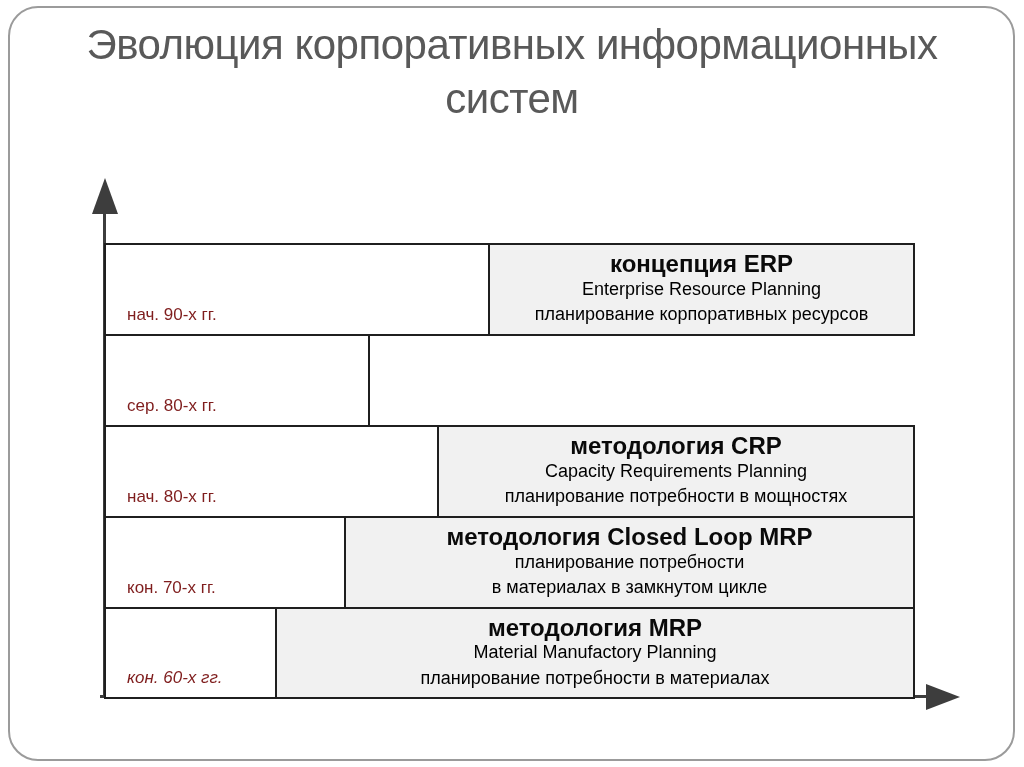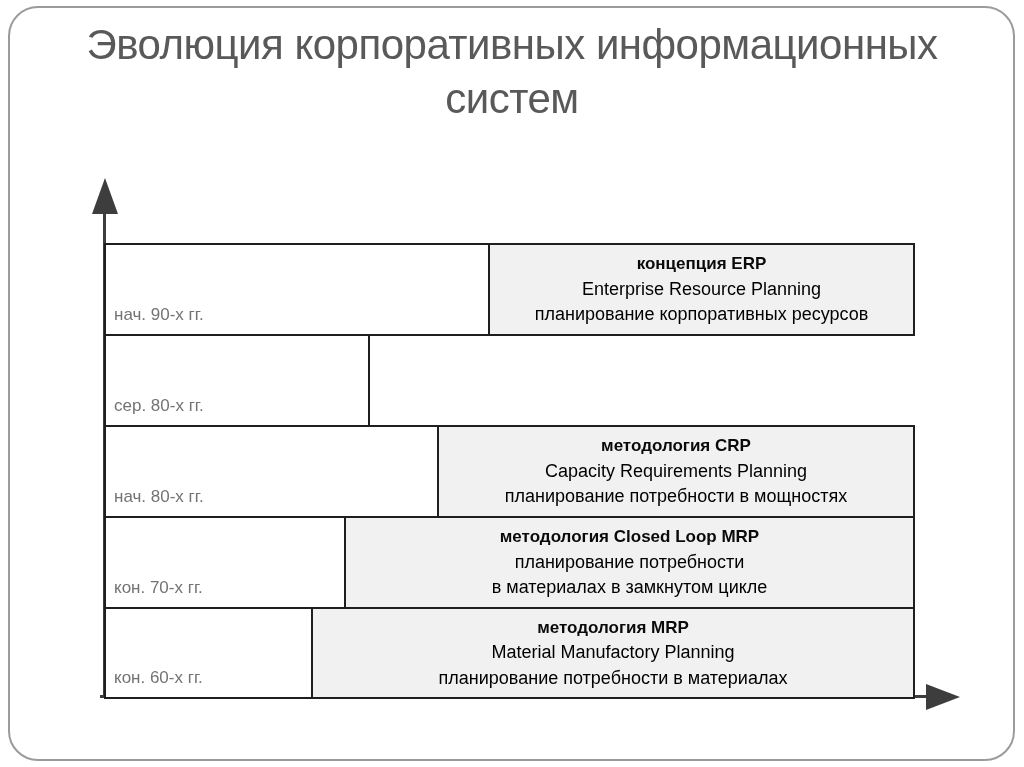--- a/index.html
+++ b/index.html
@@ -82,43 +82,43 @@
     position: relative;
     box-sizing: border-box;
     border: 2px solid #1f1f1f;
     background: #ffffff;
     flex: 0 0 auto;
   }
   .row-0 .period-cell { width: 386px; }
   .row-1 .period-cell { width: 266px; }
   .row-2 .period-cell { width: 335px; }
   .row-3 .period-cell { width: 242px; }
-  .row-4 .period-cell { width: 209px; }
+  .row-4 .period-cell { width: 173px; font-style: italic; }
   .period-label {
     position: absolute;
-    left: 8px;
+    left: 21px;
     bottom: 9px;
     font-size: 17px;
-    color: #737373;
+    color: #7f1d1d;
     white-space: nowrap;
   }
   .method-box {
     flex: 1 1 auto;
     box-sizing: border-box;
     margin-left: -2px;
     border: 2px solid #1f1f1f;
     background: #f1f1f1;
     display: flex;
     flex-direction: column;
     justify-content: center;
     text-align: center;
     padding: 2px 8px;
   }
   .method-name {
-    font-size: 17px;
+    font-size: 24px;
     font-weight: 700;
     line-height: 25.5px;
     color: #0a0a0a;
   }
   .method-line {
     font-size: 18px;
     line-height: 25.5px;
     color: #000000;
   }
 </style>

